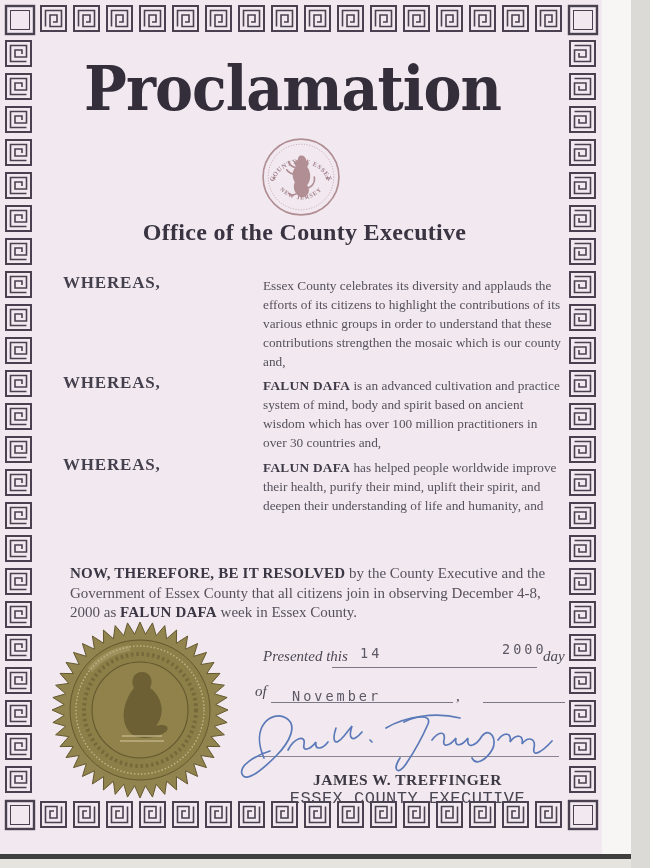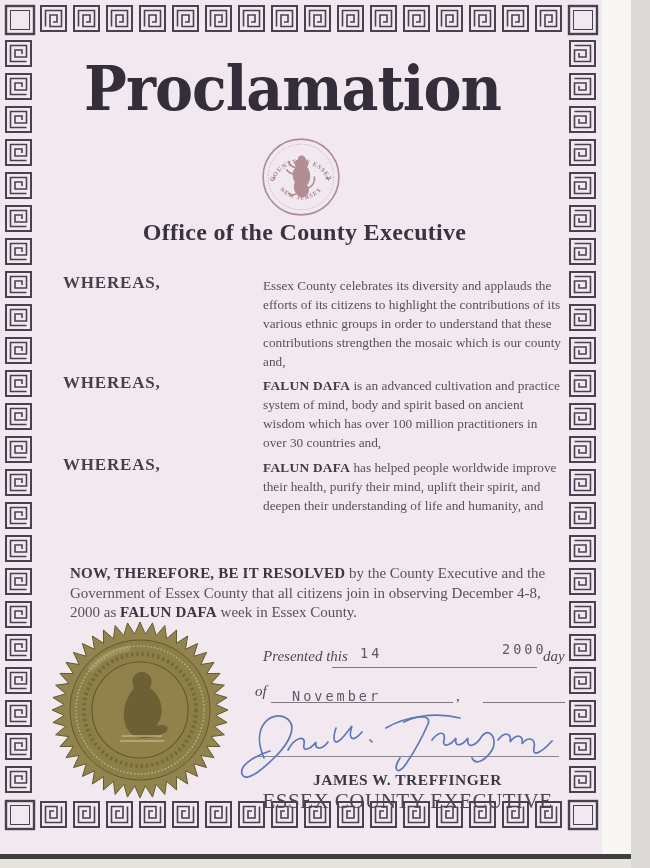--- a/index.html
+++ b/index.html
@@ -31,21 +31,21 @@
   .it-label{position:absolute;font-style:italic;font-size:15px;color:#4c4754;}
   .mono-val{position:absolute;font-family:"DejaVu Sans Mono", monospace;font-size:13.5px;
              letter-spacing:3px;color:#5d5865;}
   .blank-line{position:absolute;border-bottom:1.2px solid #7d7886;height:0;}
   .comma{position:absolute;font-size:15px;color:#4c4754;}
 
   .sig-svg{position:absolute;left:236px;top:706px;width:330px;height:78px;}
   .sig-line{position:absolute;left:256px;top:756px;width:303px;border-bottom:1.2px solid #8a8593;}
   .sig-block{position:absolute;left:256px;top:759px;width:303px;text-align:center;margin-top:12px;}
   .sig-name{font-weight:700;font-size:15.5px;color:#3c3844;letter-spacing:.5px;margin:0;}
-  .sig-title{font-size:21px;color:#4a4552;letter-spacing:.5px;margin:0;}
+  .sig-title{font-size:17px;color:#4a4552;letter-spacing:.5px;margin:0;font-family:Liberation Mono, monospace;}
 
   .scan-right{position:absolute;left:602px;top:0;width:48px;height:854px;background:#f8f6f4;}
   .scan-line{position:absolute;left:0;top:854px;width:650px;height:5px;background:#403f40;}
   .scan-bottom{position:absolute;left:0;top:859px;width:650px;height:9px;background:#e6e4df;}
 
   .seal-arc{font-family:"Liberation Serif", serif;font-weight:700;}
 </style>
 </head>
 <body>
 

